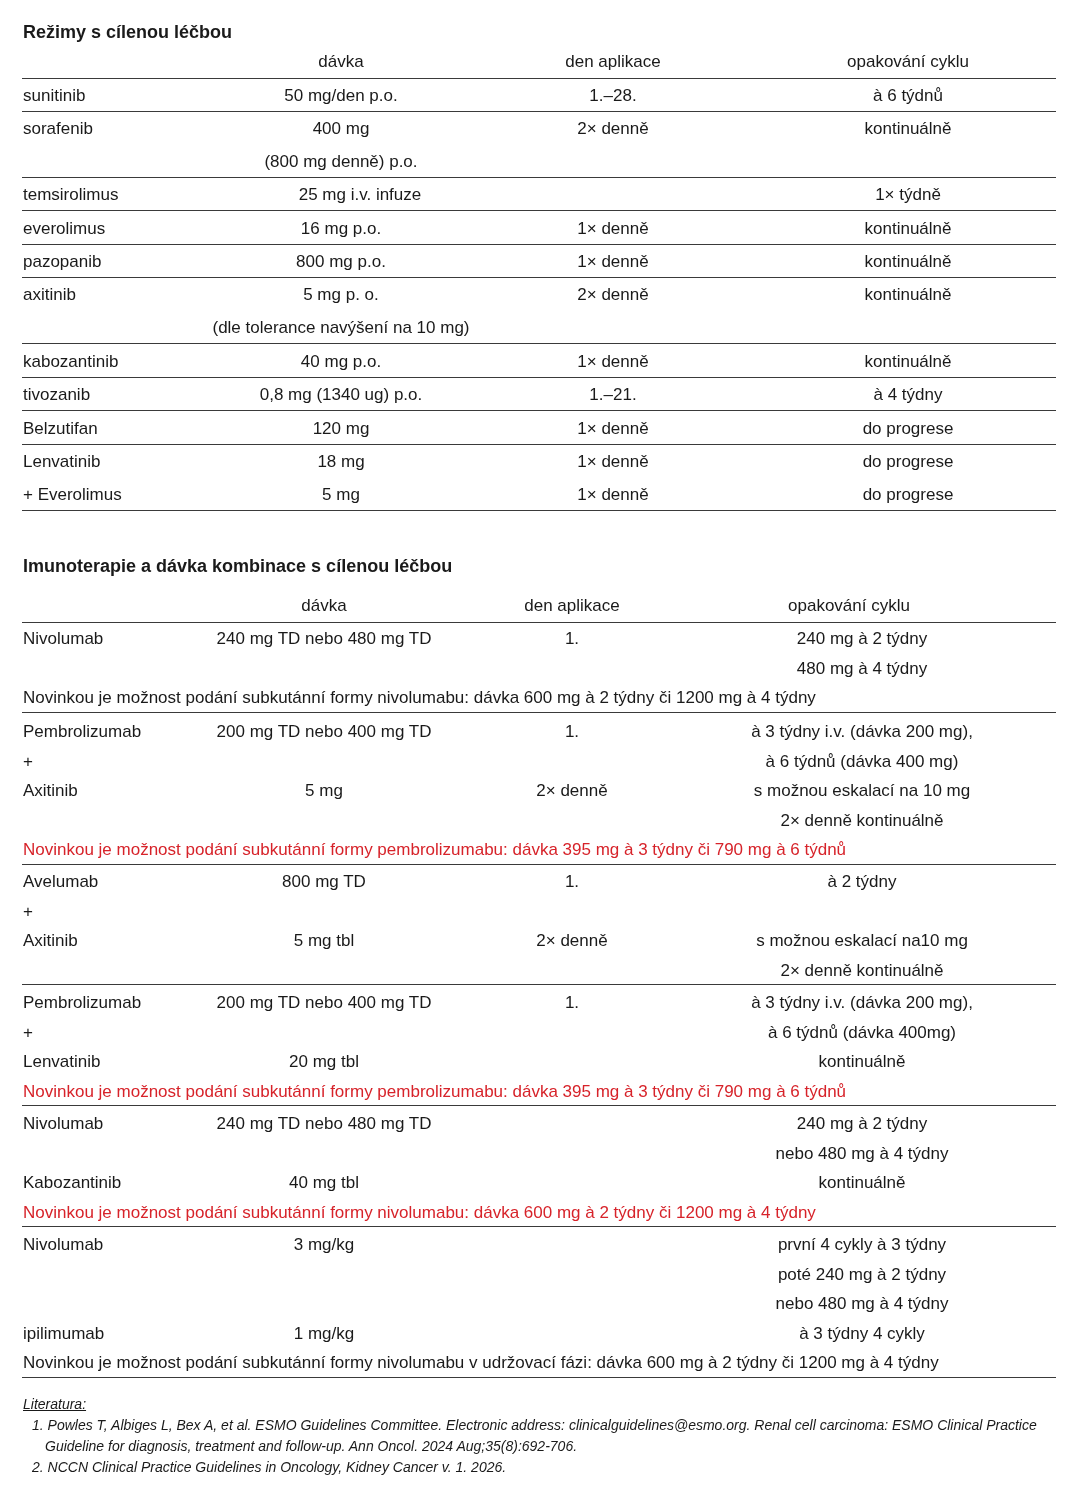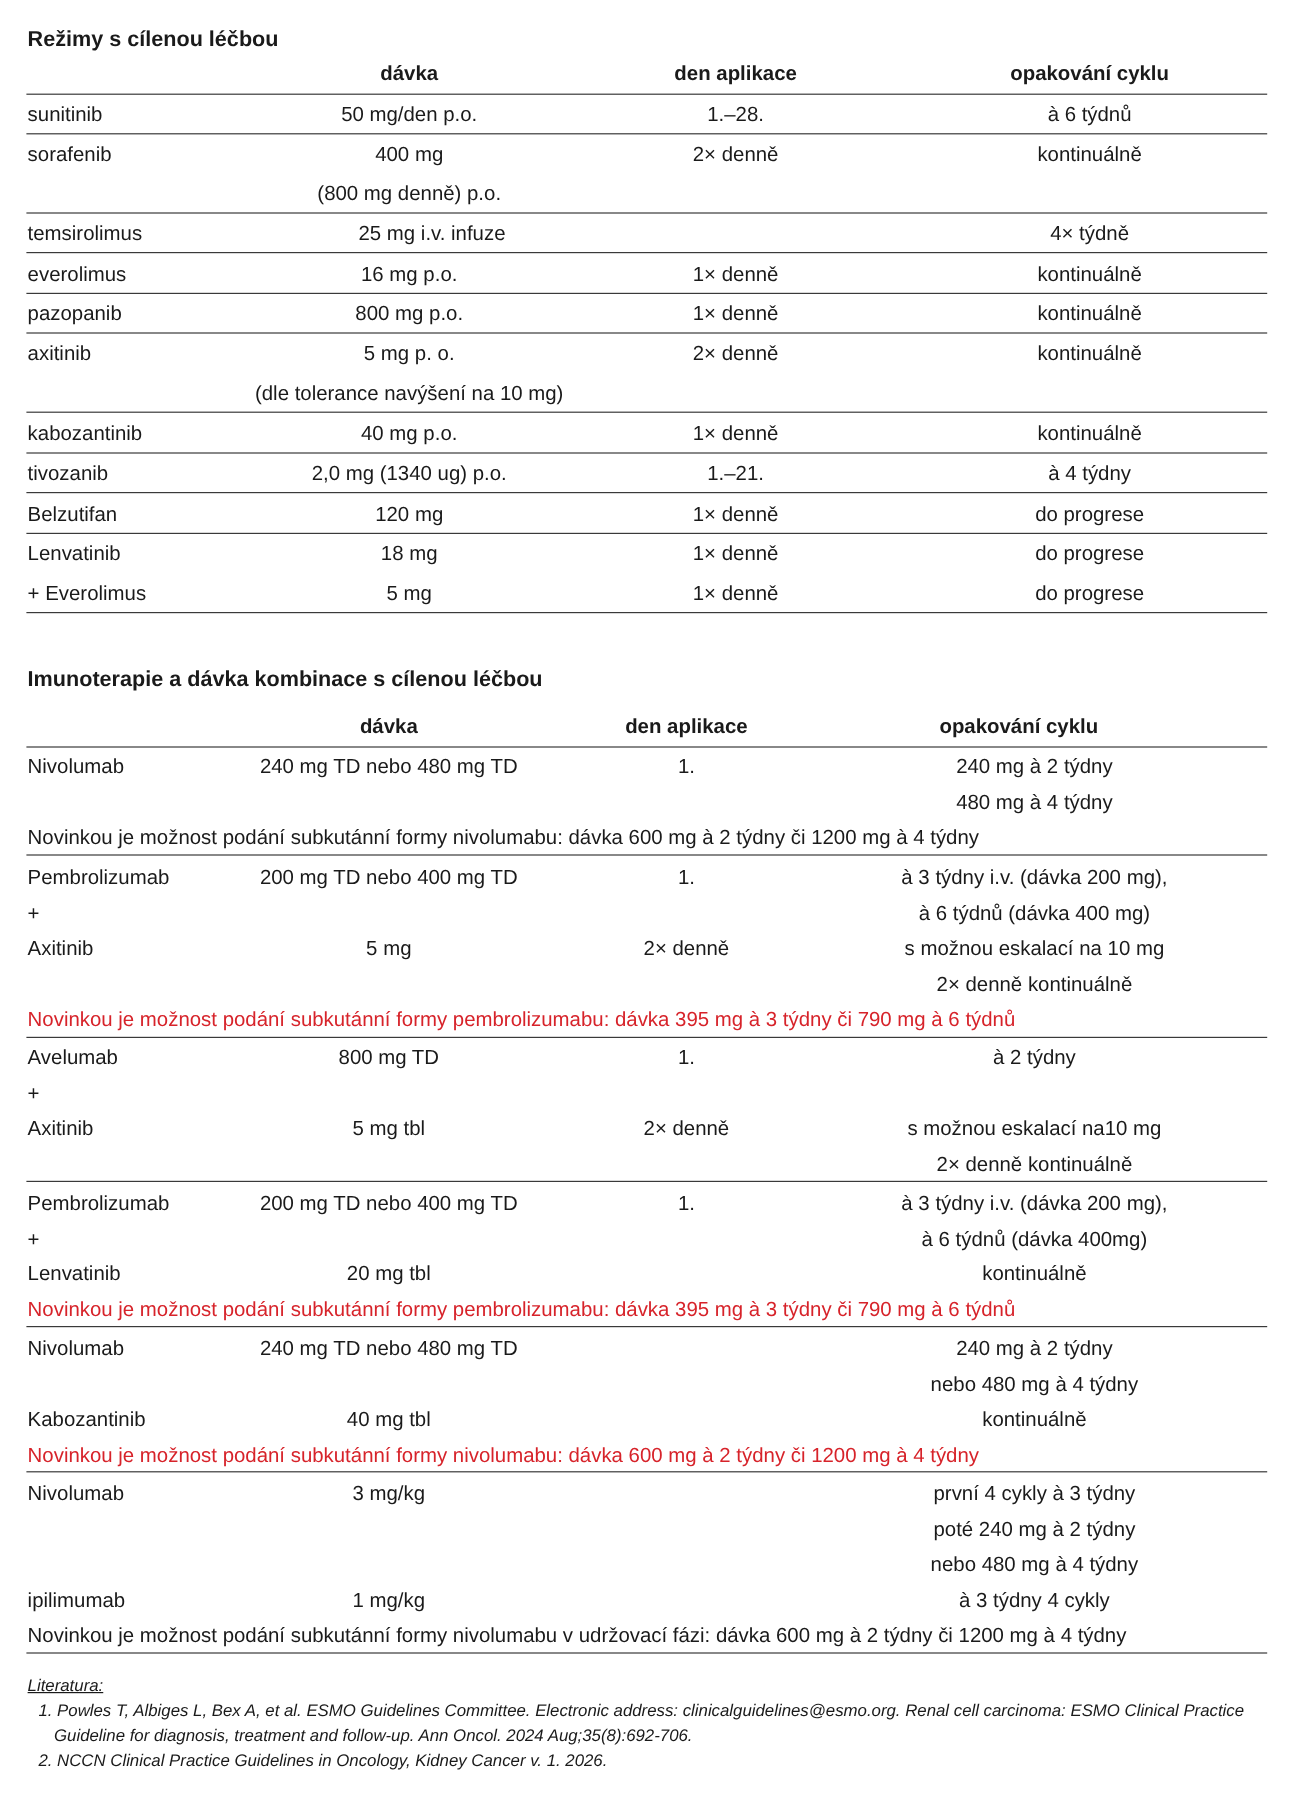--- a/index.html
+++ b/index.html
@@ -1,20 +1,20 @@
 <!DOCTYPE html>
 <html><head>
 <meta charset="utf-8">
 <style>
   html, body { margin: 0; padding: 0; background: #ffffff; }
   body { width: 1078px; height: 1508px; position: relative; overflow: hidden;
          font-family: "Liberation Sans", "DejaVu Sans", sans-serif; color: #1a1a1a; }
   .abs { position: absolute; white-space: nowrap; }
   .title { font-weight: bold; font-size: 18px; left: 23px; }
-  .hdr { font-weight: bold; font-size: 17px; }
+  .hdr { font-weight: normal; font-size: 17px; }
   .cell { font-size: 17px; }
   .c { transform: translateX(-50%); }
   .rule { position: absolute; left: 22px; width: 1034px; height: 0; border-top: 1.4px solid #3a3a3a; }
   .red { color: #d7232a; }
   .lit { font-style: italic; font-size: 14px; }
   .lit-head { text-decoration: underline; }
 </style>
 </head>
 <body>
 
@@ -32,21 +32,21 @@
     <div class="rule" style="top: 111px;"></div>
     <div class="abs cell " style="top:119px;left:23px">sorafenib</div>
     <div class="abs cell c" style="top:119px;left:341px">400 mg</div>
     <div class="abs cell c" style="top:152px;left:341px">(800 mg denně) p.o.</div>
     <div class="abs cell c" style="top:119px;left:613px">2× denně</div>
     <div class="abs cell c" style="top:119px;left:908px">kontinuálně</div>
     <div class="rule" style="top: 177px;"></div>
     <div class="abs cell " style="top:185px;left:23px">temsirolimus</div>
     <div class="abs cell c" style="top:185px;left:360px">25 mg i.v. infuze</div>
     <div class="abs cell c" style="top:185px;left:613px"></div>
-    <div class="abs cell c" style="top:185px;left:908px">4× týdně</div>
+    <div class="abs cell c" style="top:185px;left:908px">1× týdně</div>
     <div class="rule" style="top: 210px;"></div>
     <div class="abs cell " style="top:219px;left:23px">everolimus</div>
     <div class="abs cell c" style="top:219px;left:341px">16 mg p.o.</div>
     <div class="abs cell c" style="top:219px;left:613px">1× denně</div>
     <div class="abs cell c" style="top:219px;left:908px">kontinuálně</div>
     <div class="rule" style="top: 244px;"></div>
     <div class="abs cell " style="top:252px;left:23px">pazopanib</div>
     <div class="abs cell c" style="top:252px;left:341px">800 mg p.o.</div>
     <div class="abs cell c" style="top:252px;left:613px">1× denně</div>
     <div class="abs cell c" style="top:252px;left:908px">kontinuálně</div>
@@ -56,21 +56,21 @@
     <div class="abs cell c" style="top:318px;left:341px">(dle tolerance navýšení na 10 mg)</div>
     <div class="abs cell c" style="top:285px;left:613px">2× denně</div>
     <div class="abs cell c" style="top:285px;left:908px">kontinuálně</div>
     <div class="rule" style="top: 343px;"></div>
     <div class="abs cell " style="top:352px;left:23px">kabozantinib</div>
     <div class="abs cell c" style="top:352px;left:341px">40 mg p.o.</div>
     <div class="abs cell c" style="top:352px;left:613px">1× denně</div>
     <div class="abs cell c" style="top:352px;left:908px">kontinuálně</div>
     <div class="rule" style="top: 377px;"></div>
     <div class="abs cell " style="top:385px;left:23px">tivozanib</div>
-    <div class="abs cell c" style="top:385px;left:341px">2,0 mg (1340 ug) p.o.</div>
+    <div class="abs cell c" style="top:385px;left:341px">0,8 mg (1340 ug) p.o.</div>
     <div class="abs cell c" style="top:385px;left:613px">1.–21.</div>
     <div class="abs cell c" style="top:385px;left:908px">à 4 týdny</div>
     <div class="rule" style="top: 410px;"></div>
     <div class="abs cell " style="top:419px;left:23px">Belzutifan</div>
     <div class="abs cell c" style="top:419px;left:341px">120 mg</div>
     <div class="abs cell c" style="top:419px;left:613px">1× denně</div>
     <div class="abs cell c" style="top:419px;left:908px">do progrese</div>
     <div class="rule" style="top: 444px;"></div>
     <div class="abs cell " style="top:452px;left:23px">Lenvatinib</div>
     <div class="abs cell c" style="top:452px;left:341px">18 mg</div>

